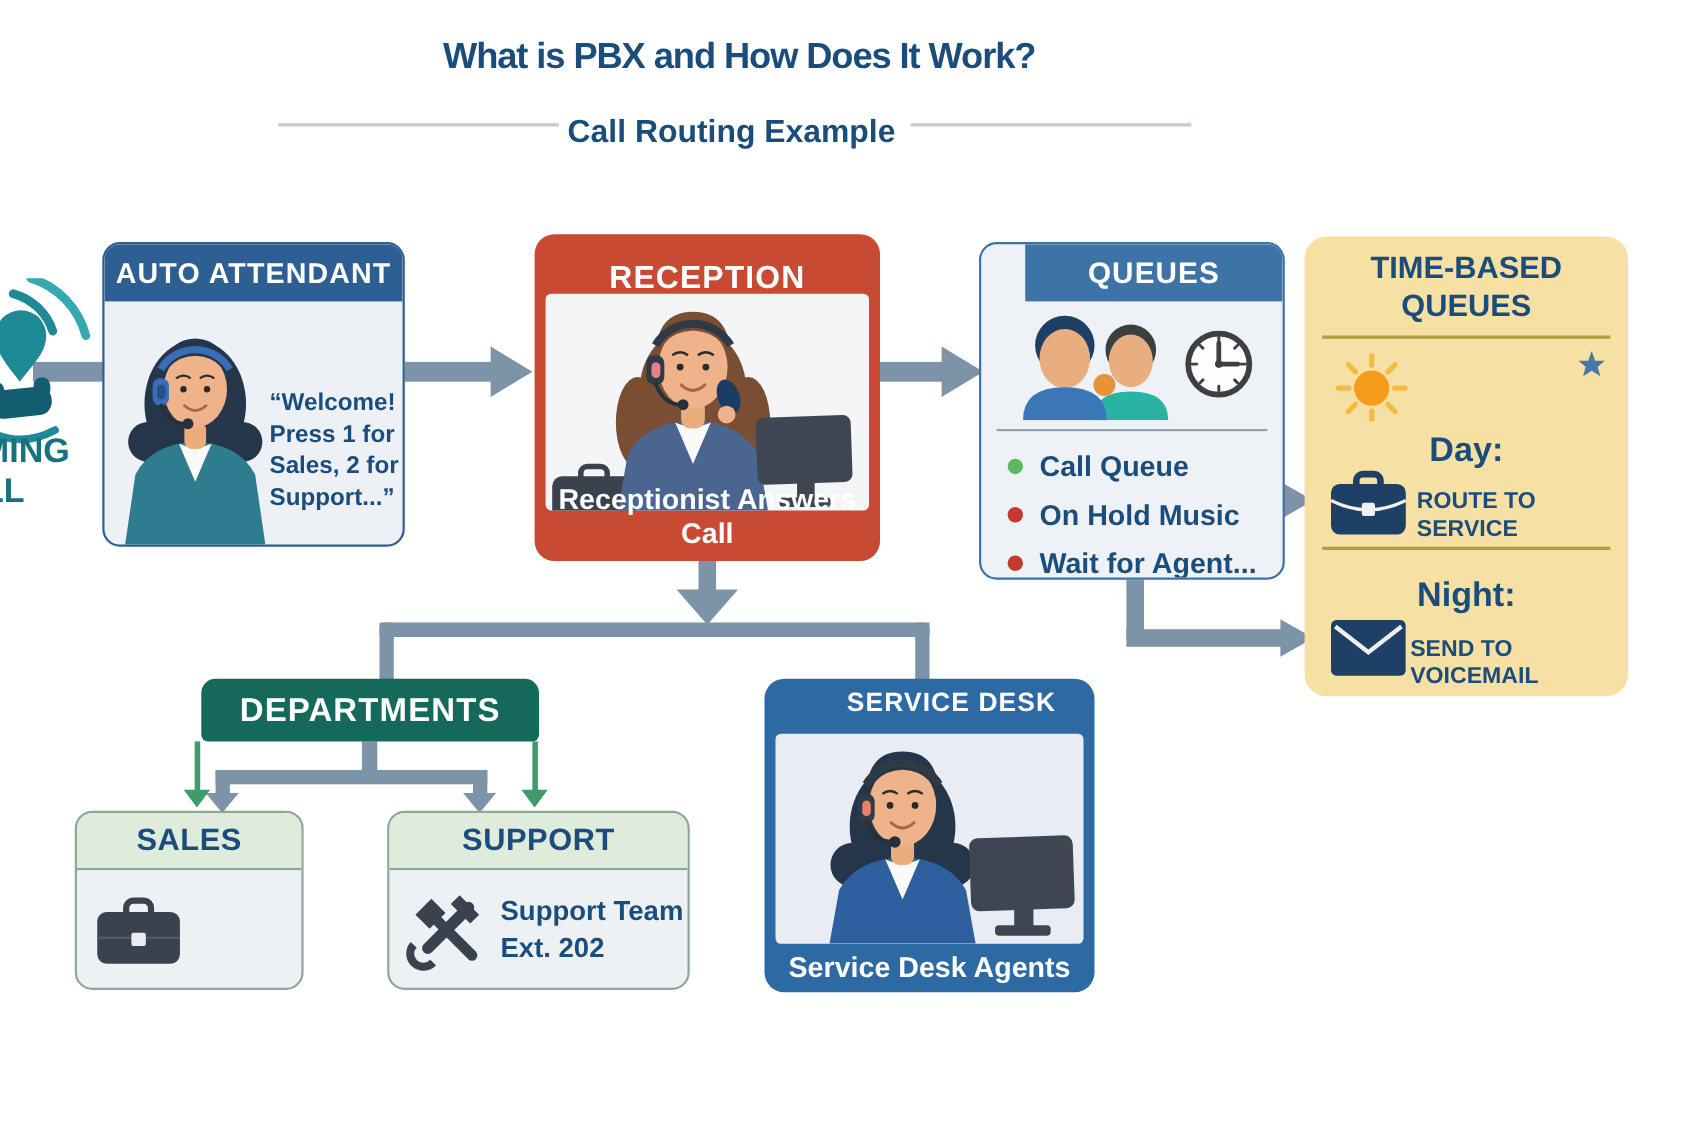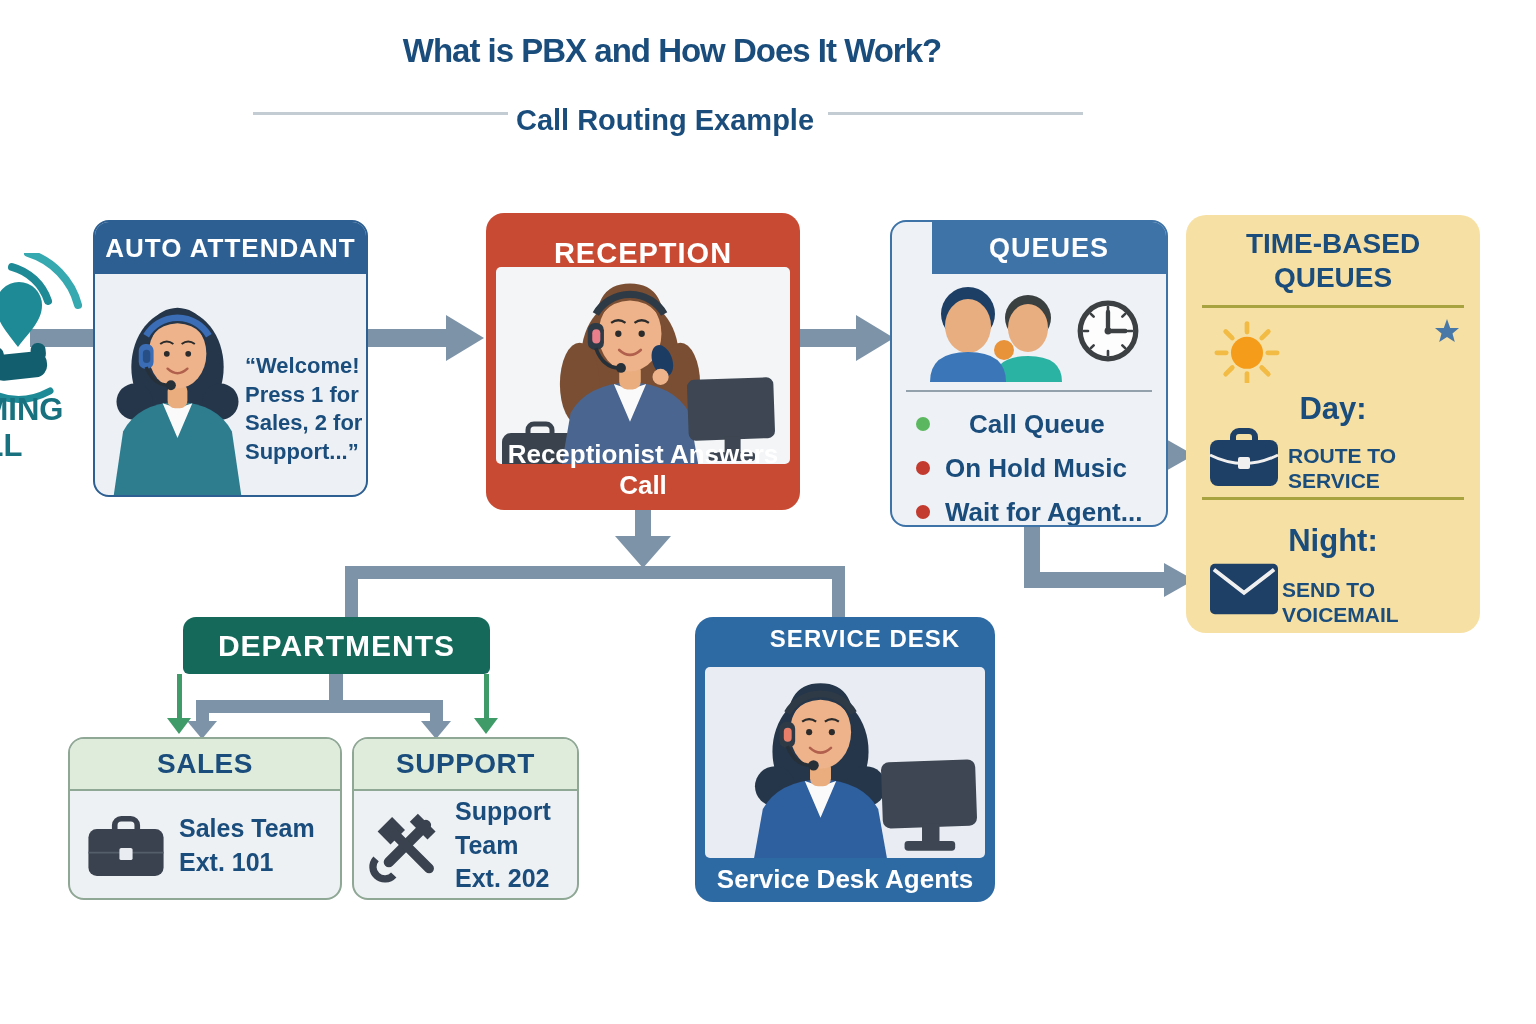--- a/index.html
+++ b/index.html
@@ -51,22 +51,22 @@
   .time-div{left:16px;width:262px;height:3px;background:#a8a23f;}
   .time-day,.time-night{left:0;width:100%;text-align:center;font-size:31px;font-weight:700;}
   .time-action{font-size:21px;font-weight:800;line-height:1.2;}
 
   
   .dept-box{left:183px;top:617px;width:307px;height:57px;background:#15695a;border-radius:13px 13px 6px 6px;
             text-align:center;line-height:57px;color:#fff;font-size:30px;font-weight:800;letter-spacing:1px;}
 
   
   .leaf-box{top:737px;height:163px;background:#eef1f4;border:2px solid #8fa795;border-radius:16px;overflow:hidden;}
-  .sales-box{left:68px;width:274px;}
-  .support-box{left:352px;width:227px;}
+  .sales-box{left:68px;width:208px;}
+  .support-box{left:352px;width:275px;}
   .leaf-box .lhdr{height:50px;line-height:50px;background:#dfecdc;border-bottom:2px solid #8fa795;
                   text-align:center;font-size:28px;font-weight:800;color:#1b4d7c;letter-spacing:.5px;}
   .leaf-body{display:flex;align-items:center;height:109px;}
   .leaf-text{margin-left:13px;font-size:25px;font-weight:700;color:#1b4d7c;line-height:1.35;}
 
   
   .service-box{left:695px;top:617px;width:300px;height:285px;background:#2d6aa3;border-radius:18px;overflow:hidden;}
   .service-box .hdr{margin-top:8px;font-size:24px;letter-spacing:1px;margin-left:20px;}
   .service-panel{left:10px;top:50px;width:280px;height:191px;background:#e9edf3;}
   .service-caption{left:0;bottom:7px;width:100%;text-align:center;color:#fff;font-weight:800;font-size:26px;}
@@ -222,21 +222,21 @@
         <line x1="57.8" y1="18.2" x2="54.5" y2="21.5"></line>
           <line x1="57.8" y1="57.8" x2="54.5" y2="54.5"></line>
         <line x1="18.2" y1="57.8" x2="21.5" y2="54.5"></line>
           <line x1="18.2" y1="18.2" x2="21.5" y2="21.5"></line>
       </g>
       <line x1="38" y1="38" x2="38" y2="16" stroke="#3c4043" stroke-width="5" stroke-linecap="round"></line>
       <line x1="38" y1="38" x2="58" y2="38" stroke="#3c4043" stroke-width="5" stroke-linecap="round"></line>
       <circle cx="38" cy="38" r="4" fill="#3c4043"></circle>
     </svg>
     <div class="abs queues-divider"></div>
-    <div class="abs queue-item" style="top:180px;gap:24px;">
+    <div class="abs queue-item" style="top:180px;">
       <span class="qdot green"></span>
       <span class="qlabel">Call Queue</span>
     </div>
     <div class="abs queue-item" style="top:224px;">
       <span class="qdot red"></span>
       <span class="qlabel">On Hold Music</span>
     </div>
     <div class="abs queue-item" style="top:268px;">
       <span class="qdot red"></span>
       <span class="qlabel">Wait for Agent...</span>
@@ -285,24 +285,20 @@
 
   <div class="abs leaf-box sales-box">
     <div class="lhdr">SALES</div>
     <div class="leaf-body">
       <svg style="margin-left:16px;flex:none;" width="80" height="62" viewBox="0 0 84 66">
         <path d="M30 16 v-5 a7 7 0 0 1 7 -7 h10 a7 7 0 0 1 7 7 v5" stroke="#39424e" stroke-width="6" fill="none"></path>
         <rect x="2" y="15" width="80" height="50" rx="9" fill="#39424e"></rect>
         <path d="M2 40 H82" stroke="#545e6a" stroke-width="2"></path>
         <rect x="35" y="35" width="14" height="13" rx="2" fill="#e9edf1"></rect>
       </svg>
-      <div class="leaf-text">
-        <div>Sales Team</div>
-        <div>Ext. 101</div>
-      </div>
     </div>
   </div>
 
   <div class="abs leaf-box support-box">
     <div class="lhdr">SUPPORT</div>
     <div class="leaf-body">
       <svg style="margin-left:14px;flex:none;" width="74" height="74" viewBox="0 0 92 92">
         <line x1="26" y1="66" x2="72" y2="20" stroke="#39424e" stroke-width="13" stroke-linecap="round"></line>
         <path d="M10 62 A14 14 0 1 0 32 82" stroke="#39424e" stroke-width="9" fill="none"></path>
         <path d="M62 6 L84 28 L74 38 L52 16 Z" fill="#39424e"></path>

